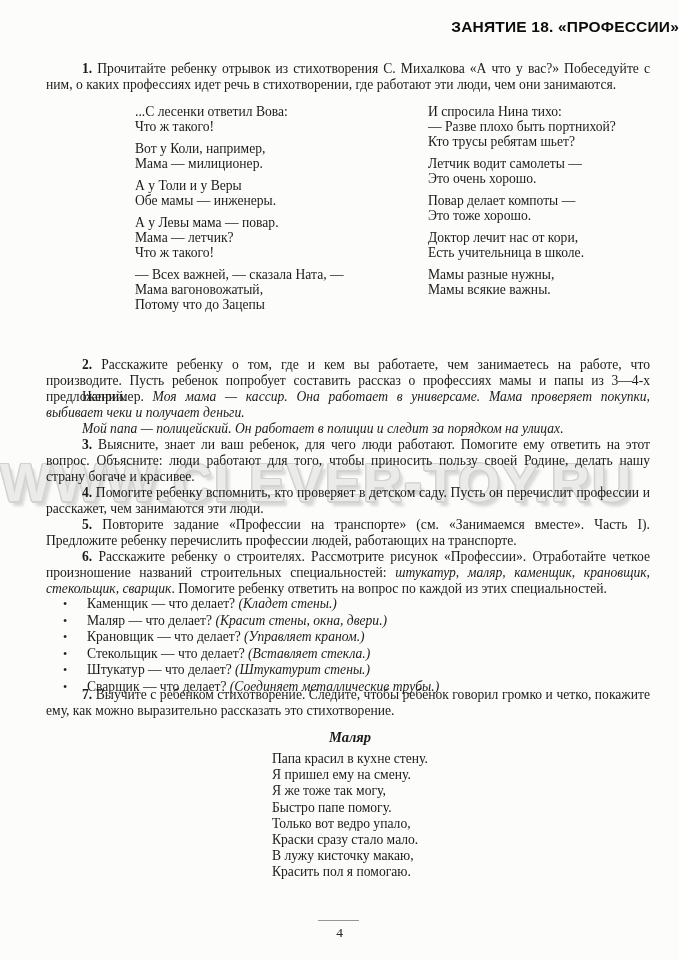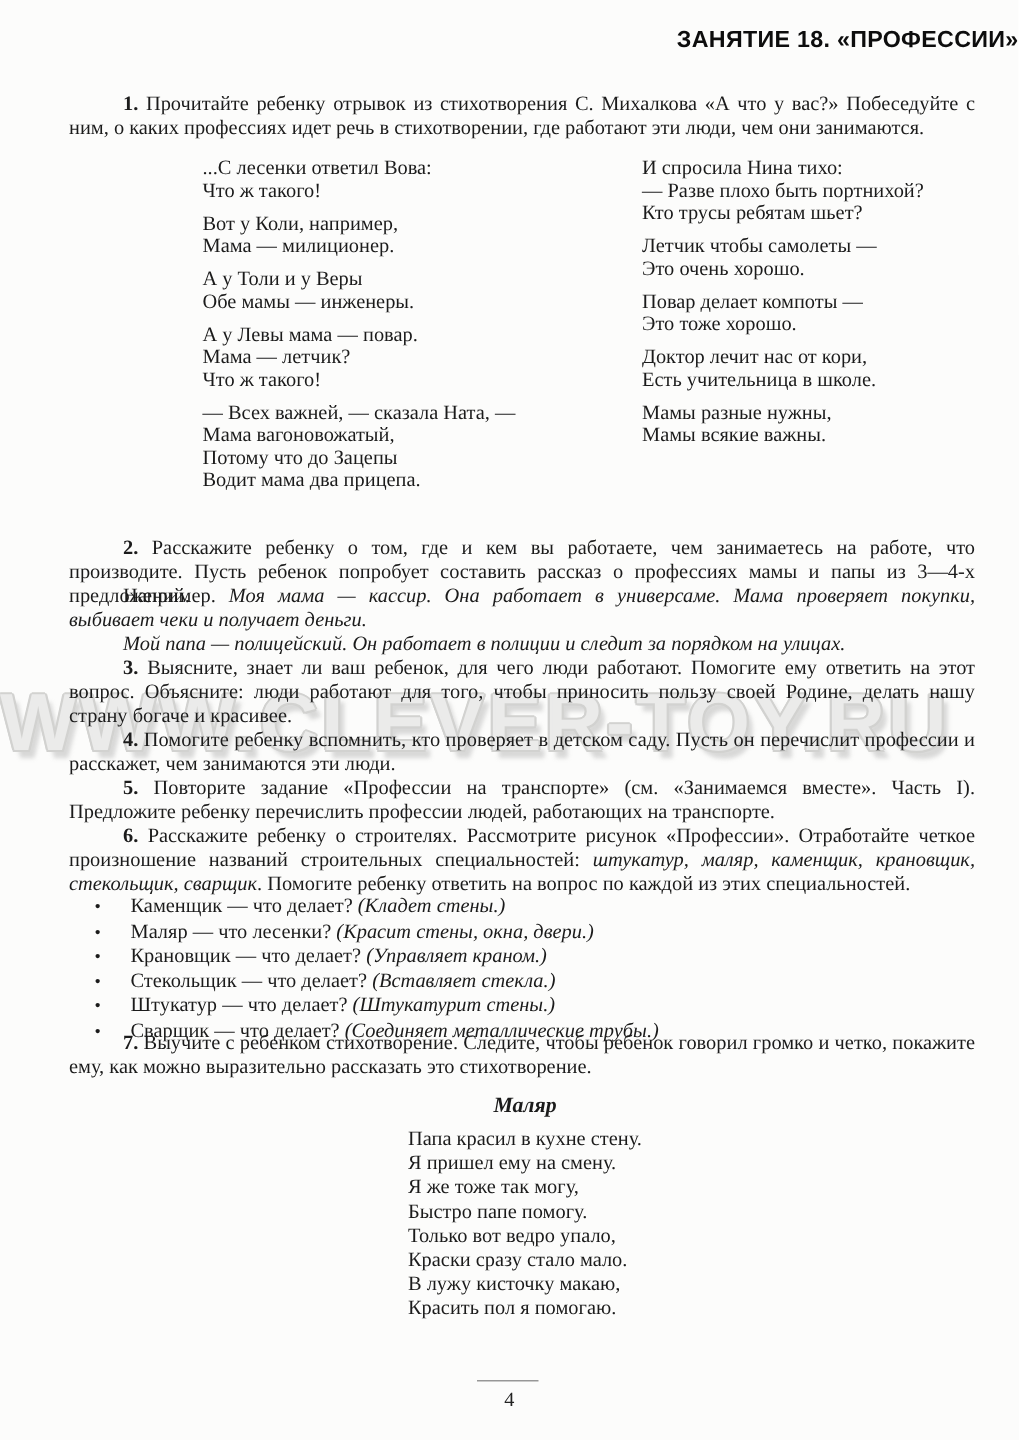--- a/index.html
+++ b/index.html
@@ -119,32 +119,31 @@
     </div>
     <div class="stanza">
       <div>А у Левы мама — повар.</div>
       <div>Мама — летчик?</div>
       <div>Что ж такого!</div>
     </div>
     <div class="stanza">
       <div>— Всех важней, — сказала Ната, —</div>
       <div>Мама вагоновожатый,</div>
       <div>Потому что до Зацепы</div>
-      <div>Водит мама два прицепа.</div>
     </div>
   </div>
 
   <div class="abs poemcol" style="top:104px; left:428px">
     <div class="stanza">
       <div>И спросила Нина тихо:</div>
       <div>— Разве плохо быть портнихой?</div>
       <div>Кто трусы ребятам шьет?</div>
     </div>
     <div class="stanza">
-      <div>Летчик чтобы самолеты —</div>
+      <div>Летчик водит самолеты —</div>
       <div>Это очень хорошо.</div>
     </div>
     <div class="stanza">
       <div>Повар делает компоты —</div>
       <div>Это тоже хорошо.</div>
     </div>
     <div class="stanza">
       <div>Доктор лечит нас от кори,</div>
       <div>Есть учительница в школе.</div>
     </div>
@@ -163,21 +162,21 @@
   <p class="abs para" style="top:437px"><b class="pnum">3.</b><span> Выясните, знает ли ваш ребенок, для чего люди работают. Помогите ему ответить на этот вопрос. Объясните: люди работают для того, чтобы приносить пользу своей Родине, делать нашу страну богаче и красивее.</span></p>
 
   <p class="abs para" style="top:485px"><b class="pnum">4.</b><span> Помогите ребенку вспомнить, кто проверяет в детском саду. Пусть он перечислит профессии и расскажет, чем занимаются эти люди.</span></p>
 
   <p class="abs para" style="top:517px"><b class="pnum">5.</b><span> Повторите задание «Профессии на транспорте» (см. «Занимаемся вместе». Часть I). Предложите ребенку перечислить профессии людей, работающих на транспорте.</span></p>
 
   <p class="abs para" style="top:549px"><b class="pnum">6.</b><span> Расскажите ребенку о строителях. Рассмотрите рисунок «Профессии». Отработайте четкое произношение названий строительных специальностей: </span><span class="it">штукатур, маляр, каменщик, крановщик, стекольщик, сварщик</span><span>. Помогите ребенку ответить на вопрос по каждой из этих специальностей.</span></p>
 
   <div class="abs bullets" style="top:596px">
     <div class="bullet-row"><span class="bullet-glyph">•</span><span>Каменщик — что делает? </span><span class="it">(Кладет стены.)</span></div>
-    <div class="bullet-row"><span class="bullet-glyph">•</span><span>Маляр — что лесенки? </span><span class="it">(Красит стены, окна, двери.)</span></div>
+    <div class="bullet-row"><span class="bullet-glyph">•</span><span>Маляр — что делает? </span><span class="it">(Красит стены, окна, двери.)</span></div>
     <div class="bullet-row"><span class="bullet-glyph">•</span><span>Крановщик — что делает? </span><span class="it">(Управляет краном.)</span></div>
     <div class="bullet-row"><span class="bullet-glyph">•</span><span>Стекольщик — что делает? </span><span class="it">(Вставляет стекла.)</span></div>
     <div class="bullet-row"><span class="bullet-glyph">•</span><span>Штукатур — что делает? </span><span class="it">(Штукатурит стены.)</span></div>
     <div class="bullet-row"><span class="bullet-glyph">•</span><span>Сварщик — что делает? </span><span class="it">(Соединяет металлические трубы.)</span></div>
   </div>
 
   <p class="abs para" style="top:687px"><b class="pnum">7.</b><span> Выучите с ребенком стихотворение. Следите, чтобы ребенок говорил громко и четко, покажите ему, как можно выразительно рассказать это стихотворение.</span></p>
 
   <div class="abs poem2-title" style="top:729px">Маляр</div>
 

